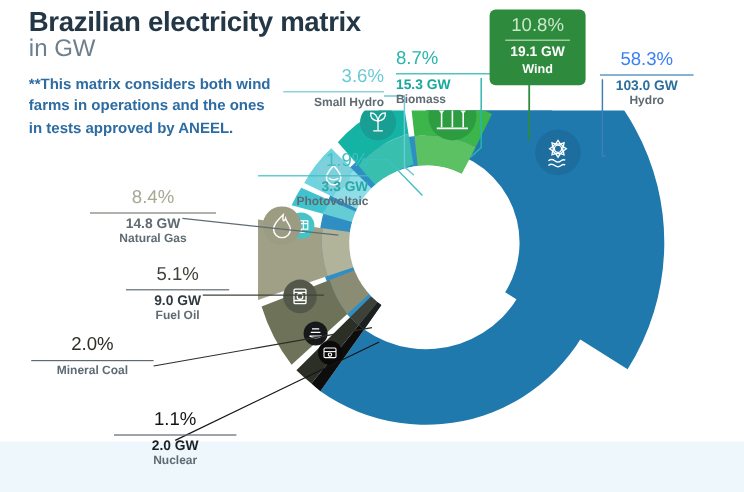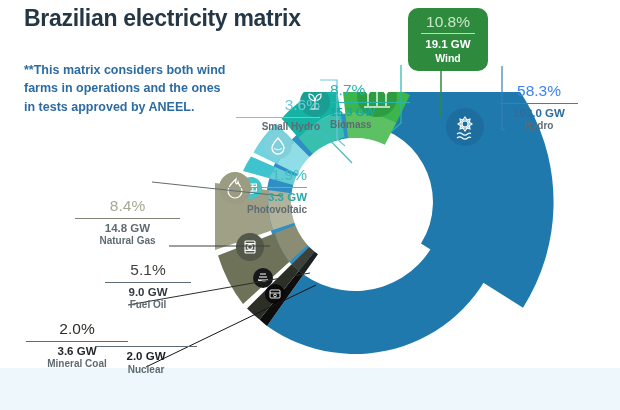--- a/index.html
+++ b/index.html
@@ -31,50 +31,51 @@
     position:absolute;left:24px;top:61px;width:210px;
     font-size:12.5px;font-weight:600;color:#2d6ca2;line-height:1.47;
   }
 
   
   #chart{position:absolute;left:215px;top:92px;z-index:1;}
 
   
   .lbl{position:absolute;z-index:4;}
   .lbl .pct{
-    font-size:15.5px;font-weight:400;line-height:1;white-space:nowrap;margin-top:41px;
+    font-size:15.5px;font-weight:400;line-height:1;white-space:nowrap;
   }
   .lbl .rule{height:1px;margin:4px 0 3px 0;}
   .lbl .gw{font-size:11.5px;font-weight:700;line-height:1.2;white-space:nowrap;}
   .lbl .src{font-size:10px;font-weight:700;color:#5f6b72;line-height:1.2;white-space:nowrap;}
   .lbl.ralign{text-align:right;}
   .lbl.calign{text-align:center;}
 
   
   .windbox{
     position:absolute;z-index:5;
-    background:#2e8b3d;border-radius:10px;
+    background:#2e8b3d;border-radius:5px;
     padding:5px 11px 7px 11px;text-align:center;
   }
   .windbox .pct{font-size:15.5px;color:#c9e7c9;font-weight:400;line-height:1.1;}
   .windbox .rule{height:1px;background:#b8ddb8;margin:3px 2px 4px 2px;}
   .windbox .gw{font-size:11.5px;font-weight:700;color:#ffffff;line-height:1.2;}
   .windbox .src{font-size:10.5px;font-weight:700;color:#ffffff;line-height:1.2;}
 
   
   #leaders{position:absolute;left:0;top:0;z-index:3;pointer-events:none;}
 </style>
 </head>
 <body>
 
 <div id="stage">
 
   <div class="bottom-band"></div>
 
   <div class="title">Brazilian electricity matrix</div>
+  <div class="subtitle">in GW</div>
   <div class="note">**This matrix considers both wind farms in operations and the ones in tests approved by ANEEL.</div>
 
   <svg id="leaders" width="620" height="410">
 
     <path d="M320,80 L337,80 L337,139 L345,146" stroke="#6cc9d8" stroke-width="1.2" fill="none"></path>
 
     <path d="M307,133 L323,133 L352,163" stroke="#3fbfc2" stroke-width="1.2" fill="none"></path>
 
     <path d="M401,65 L401,123 L392,131" stroke="#2ab5ad" stroke-width="1.2" fill="none"></path>
 
@@ -266,23 +267,23 @@
   <div class="lbl calign" style="left:105px;top:221px;width:86px;">
     <div class="pct" style="color:#3d4339">5.1%</div>
     <div class="rule" style="background:#5f6b72"></div>
     <div class="gw" style="color:#2f3a40">9.0 GW</div>
     <div class="src">Fuel Oil</div>
   </div>
 
   <div class="lbl calign" style="left:26px;top:280px;width:102px;">
     <div class="pct" style="color:#2b2f26">2.0%</div>
     <div class="rule" style="background:#5f6b72"></div>
-    <div class="gw" style="color:#23282c">3.6 GW</div>
     <div class="src">Mineral Coal</div>
   </div>
 
   <div class="lbl calign" style="left:95px;top:342px;width:102px;">
+    <div class="pct" style="color:#151515">1.1%</div>
     <div class="rule" style="background:#5f6b72"></div>
     <div class="gw" style="color:#1b2024">2.0 GW</div>
     <div class="src">Nuclear</div>
   </div>
 
 </div>
 
 </body></html>

